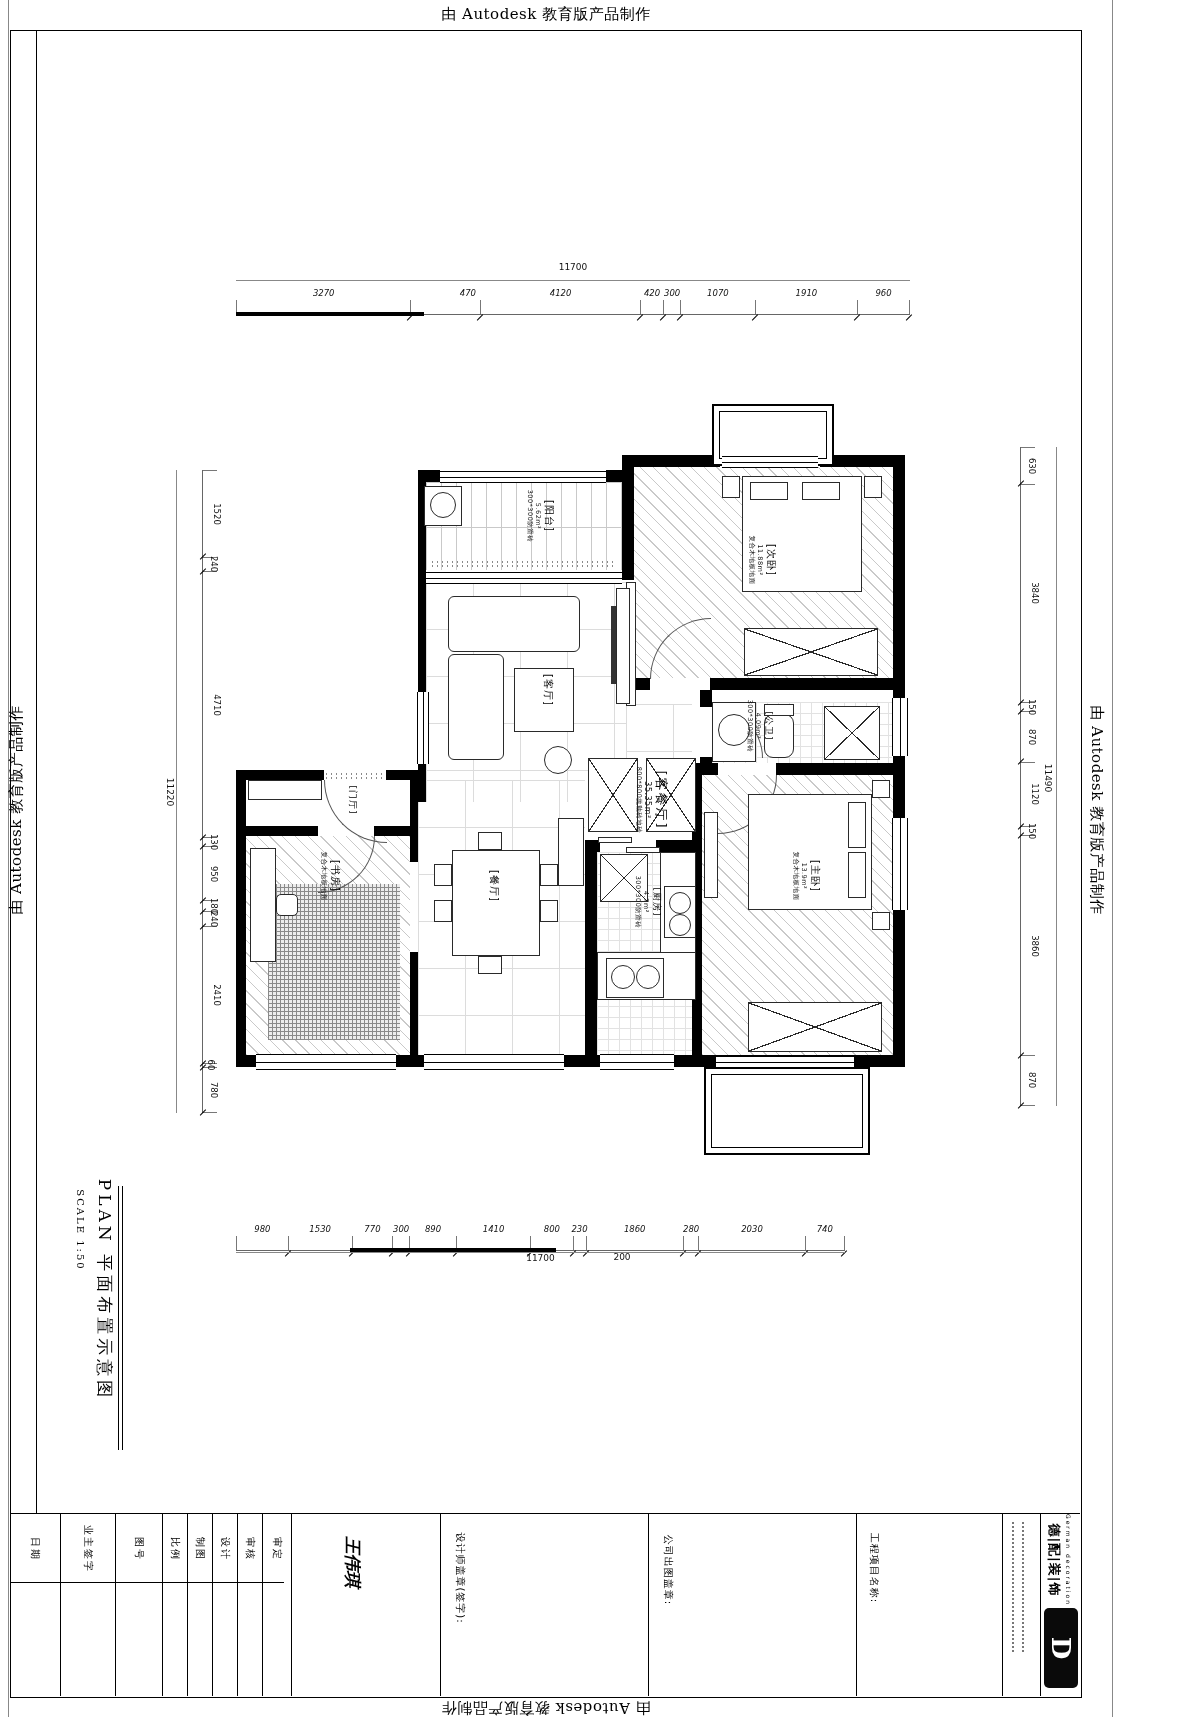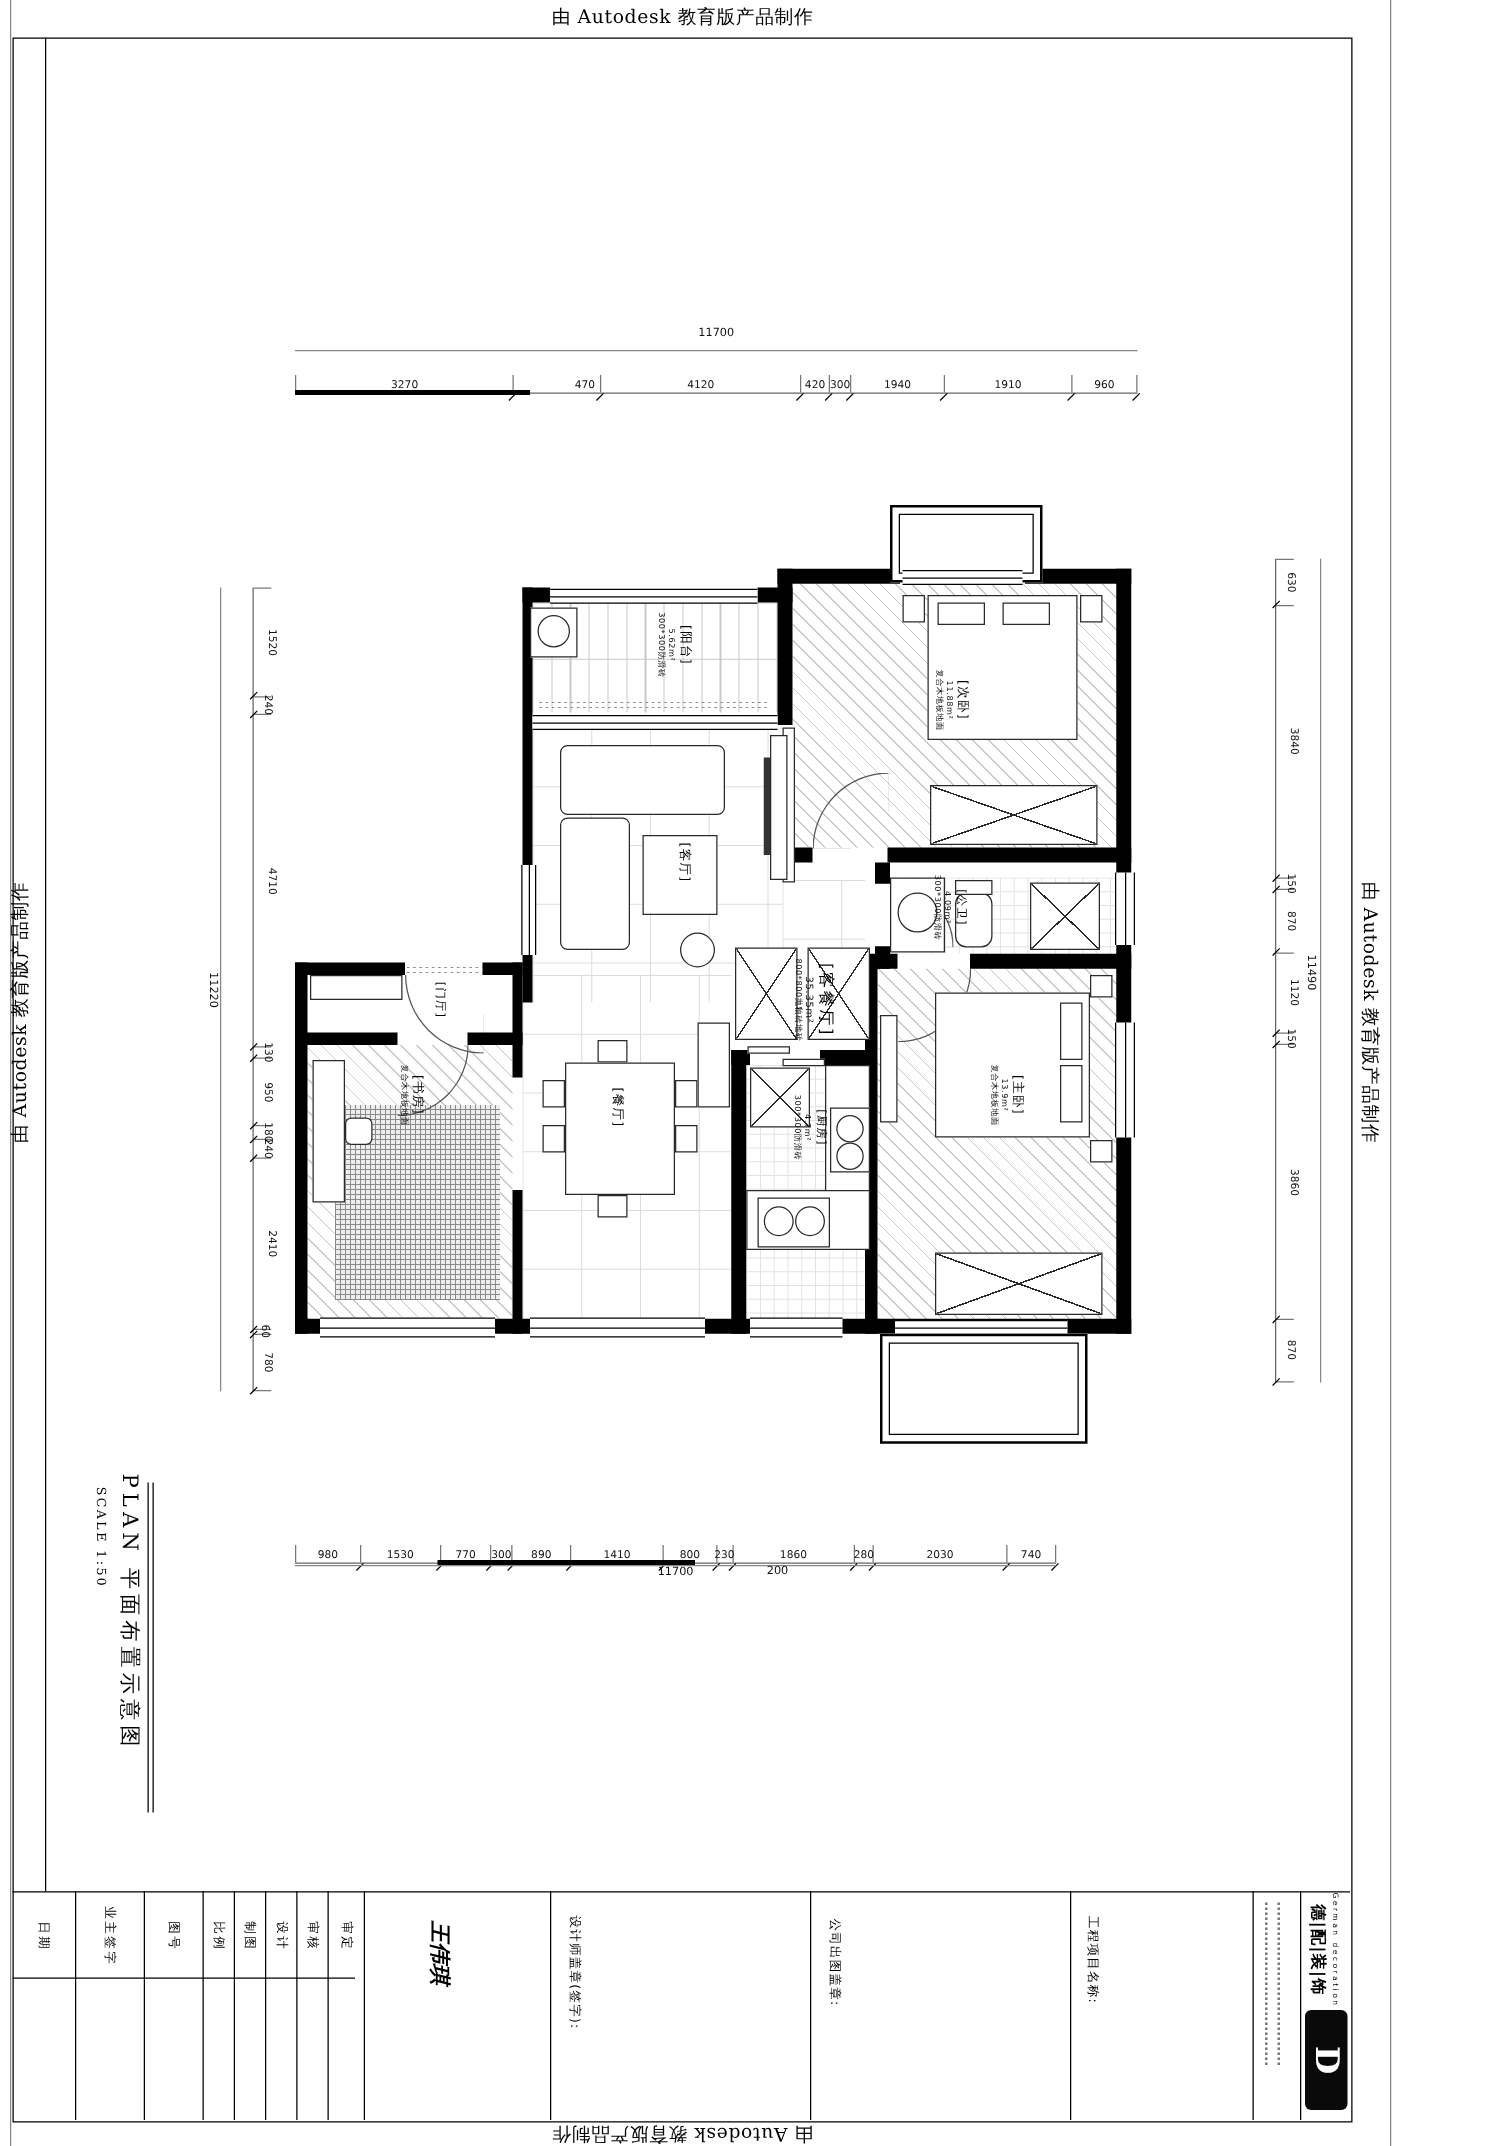--- a/index.html
+++ b/index.html
@@ -42,21 +42,21 @@
   .f{border:1px solid #2a2a2a;background:#fff;}
   .circle{border-radius:50%;}
   .xbox{border:1px solid #2a2a2a;background-color:#fff;background-image:
     linear-gradient(to top right,transparent calc(50% - .6px),#2a2a2a calc(50% - .6px),#2a2a2a calc(50% + .6px),transparent calc(50% + .6px)),
     linear-gradient(to bottom right,transparent calc(50% - .6px),#2a2a2a calc(50% - .6px),#2a2a2a calc(50% + .6px),transparent calc(50% + .6px));}
   
   .dimh{display:flex;border-bottom:1px solid #666;}
   .dimh .seg{position:relative;border-right:1px solid #777;min-width:0;}
   .dimh .seg:first-child{border-left:1px solid #777;}
   .dimh .seg::after{content:'';position:absolute;right:-4px;bottom:-4px;width:8px;height:1.2px;background:#000;transform:rotate(-45deg);}
-  .dimh .seg>span{position:absolute;left:50%;bottom:1px;transform:translateX(-50%);font-size:8.5px;color:#111;white-space:nowrap;}
+  .dimh .seg>span{position:absolute;left:50%;bottom:16px;transform:translateX(-50%);font-size:8.5px;color:#111;white-space:nowrap;font-style:italic;}
   .dimv{display:flex;flex-direction:column;border-left:1px solid #666;}
   .dimv .seg{position:relative;border-bottom:1px solid #777;min-height:0;}
   .dimv .seg:first-child{border-top:1px solid #777;}
   .dimv .seg::after{content:'';position:absolute;left:-4px;bottom:-1px;width:8px;height:1.2px;background:#000;transform:rotate(-45deg);}
   .dimv .seg>span{position:absolute;top:50%;left:3px;transform:translateY(-50%) rotate(90deg);font-size:8.5px;color:#111;white-space:nowrap;}
   .tot{font-size:9px;color:#111;text-align:center;}
   .toth{border-bottom:1px solid #888;}
   .toth2{border-top:1px solid #888;}
   .totv{border-left:1px solid #888;}
   .thickbar{background:#000;}
@@ -111,21 +111,21 @@
       <div class="seg" style="flex: 2990 1 0%;">
         <span>4120</span>
       </div>
       <div class="seg" style="flex: 420 1 0%;">
         <span>420</span>
       </div>
       <div class="seg" style="flex: 300 1 0%;">
         <span>300</span>
       </div>
       <div class="seg" style="flex: 1390 1 0%;">
-        <span>1940</span>
+        <span>1070</span>
       </div>
       <div class="seg" style="flex: 1910 1 0%;">
         <span>1910</span>
       </div>
       <div class="seg" style="flex: 960 1 0%;">
         <span>960</span>
       </div>
     </div>
   <div class="abs thickbar" style="left:236px;top:312px;width:188px;height:4px;"></div>
 

